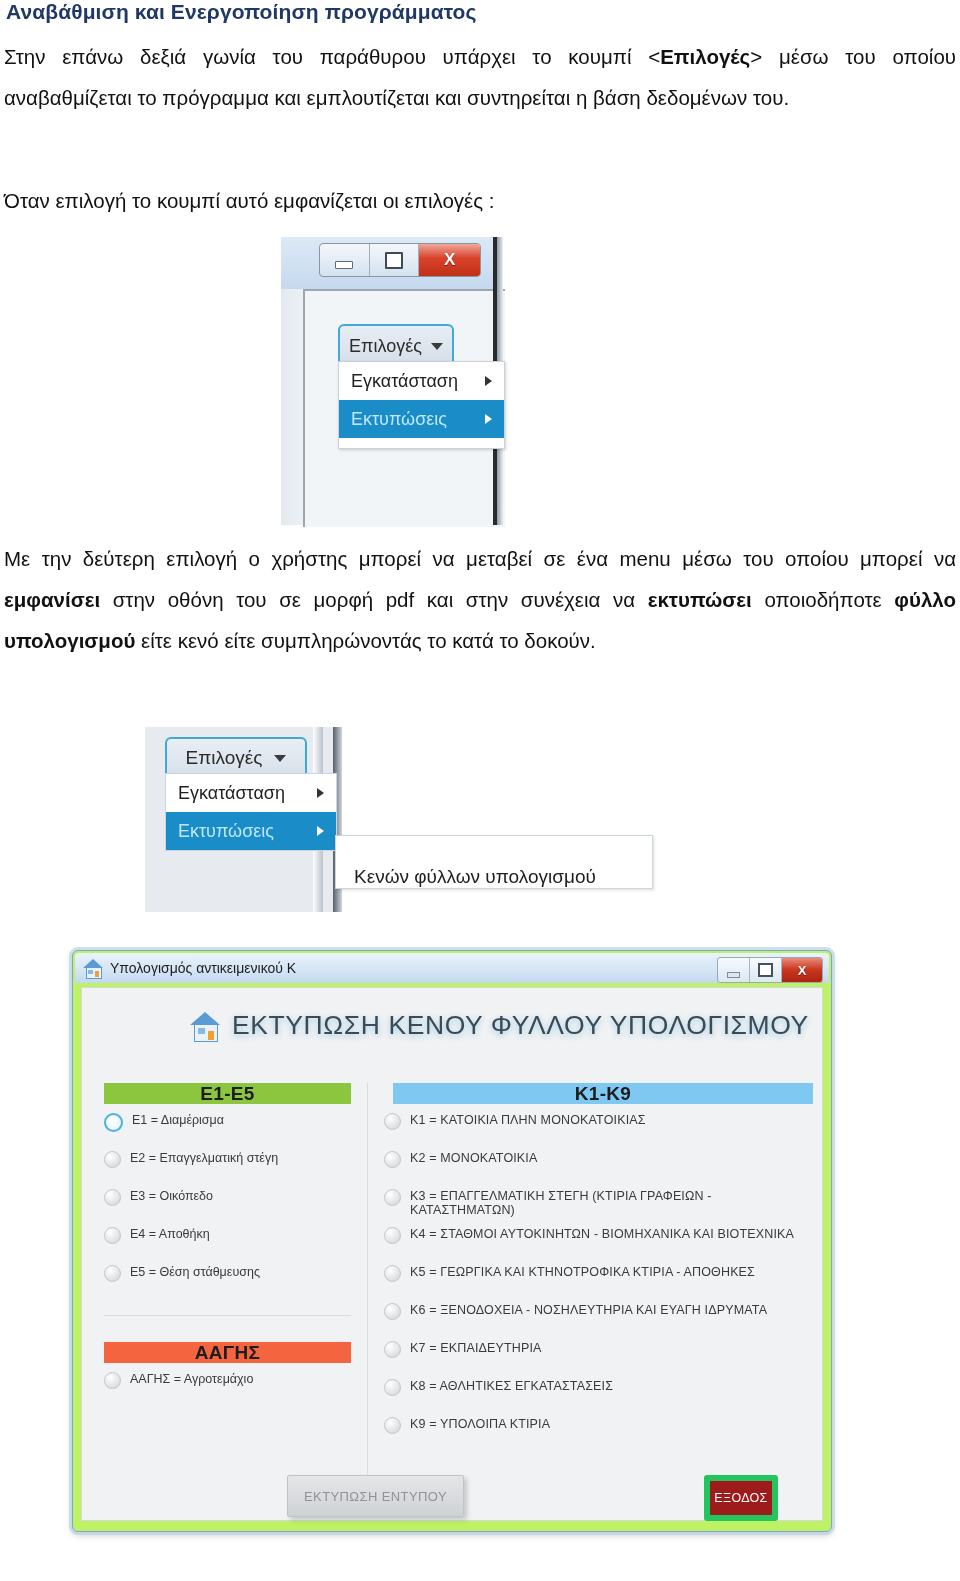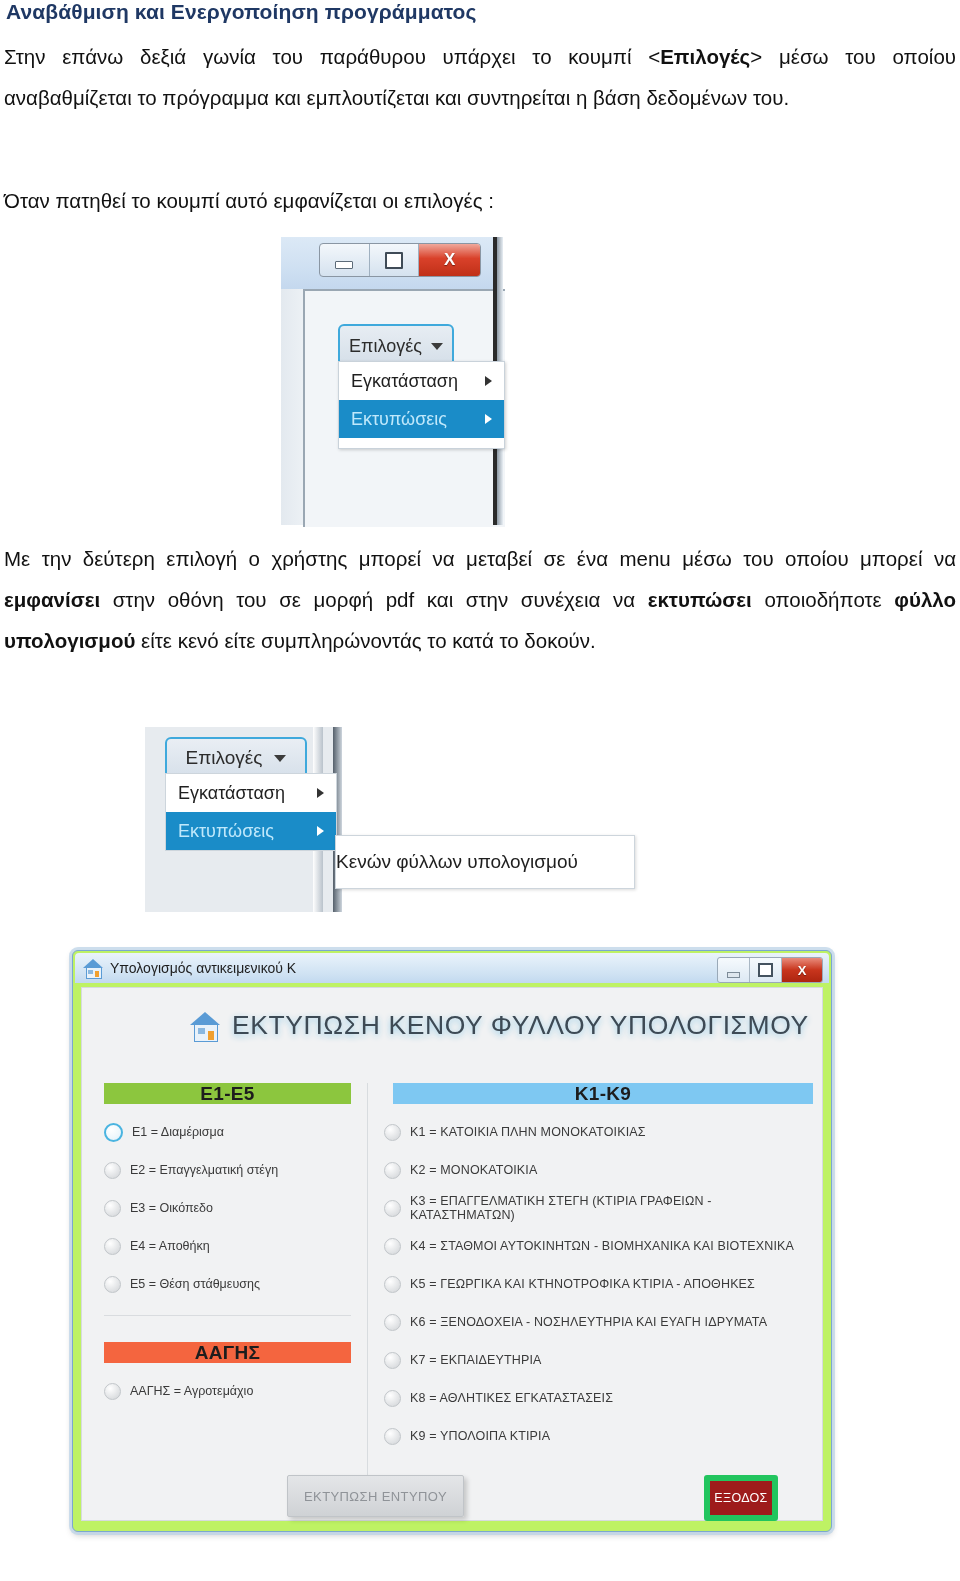--- a/index.html
+++ b/index.html
@@ -112,21 +112,21 @@
     display:flex;align-items:center;justify-content:center;gap:12px;
     font-size:19px;color:#2c2c2c;
   }
   .menu2{
     position:absolute;left:20px;top:46px;width:170px;background:#ffffff;
     border:1px solid #cdd5dc;
   }
   .submenu2{
     position:absolute;left:190px;top:108px;width:298px;height:52px;
     background:#ffffff;border:1px solid #cdd5dc;
-    display:flex;align-items:center;padding-left:0;
+    display:flex;align-items:flex-end;padding-left:18px;
     font-size:19px;color:#1f1f1f;box-shadow:1px 1px 3px rgba(0,0,0,.15);
   }
 
   
   .appwin{
     position:absolute;left:72px;top:950px;width:758px;height:580px;
     background:#bef264;
     border:1px solid #7ba7cf;
     border-radius:6px;
     box-shadow:0 0 0 3px rgba(190,212,232,.75),0 3px 7px rgba(0,0,0,.22);
@@ -178,21 +178,21 @@
   .col-left{position:absolute;left:22px;top:95px;width:255px;}
   .col-right{position:absolute;left:302px;top:95px;width:430px;}
   .divider-v{position:absolute;left:285px;top:95px;width:1px;height:420px;background:#d8dcdf;}
 
   .bar{height:21px;display:flex;align-items:center;justify-content:center;
     font-size:19px;font-weight:bold;color:#1d1d1d;letter-spacing:.3px;}
   .bar.green{background:#8cc63e;width:247px;}
   .bar.blue{background:#7ec8f2;width:420px;margin-left:9px;}
   .bar.red{background:#f4653f;width:247px;}
 
-  .opt{display:flex;align-items:center;gap:9px;font-size:12.5px;color:#3a3a3a;}
+  .opt{display:flex;gap:9px;font-size:12.5px;color:#3a3a3a;}
   .col-left .opt{height:38px;}
   .col-right .opt{height:38px;font-size:12.5px;letter-spacing:.15px;}
   .radio{width:15px;height:15px;border-radius:50%;flex:0 0 15px;
     background:radial-gradient(circle at 35% 30%,#ffffff,#e2e4e6 60%,#cfd2d5);
     border:1px solid #c2c6ca;}
   .radio.on{border:2px solid #4ab4e0;
     background:radial-gradient(circle at 35% 30%,#ffffff,#eef7fc 60%,#dceef8);}
   .hr-soft{height:1px;background:#d9dcdf;width:247px;margin-top:12px;}
 
   .opts-left{margin-top:9px;}
@@ -219,21 +219,21 @@
 
 <div class="page">
 
   <div class="doc-title">Αναβάθμιση και Ενεργοποίηση προγράμματος</div>
 
   <div class="para p1">
     <span>Στην επάνω δεξιά γωνία του παράθυρου υπάρχει το κουμπί &lt;</span><b>Επιλογές</b><span>&gt; μέσω του οποίου αναβαθμίζεται το πρόγραμμα και εμπλουτίζεται και συντηρείται η βάση δεδομένων του.</span>
   </div>
 
   <div class="para p2">
-    <span>Όταν πατηθεί το κουμπί αυτό εμφανίζεται οι επιλογές  :</span>
+    <span>Όταν επιλογή το κουμπί αυτό εμφανίζεται οι επιλογές  :</span>
   </div>
 
   <div class="shot1">
     <div class="bgleft"></div>
     <div class="winstrip"></div>
     <div class="clientbox"></div>
     <div class="frame-right"></div>
     <div class="frame-right2"></div>
 
     <div class="winbtns">

